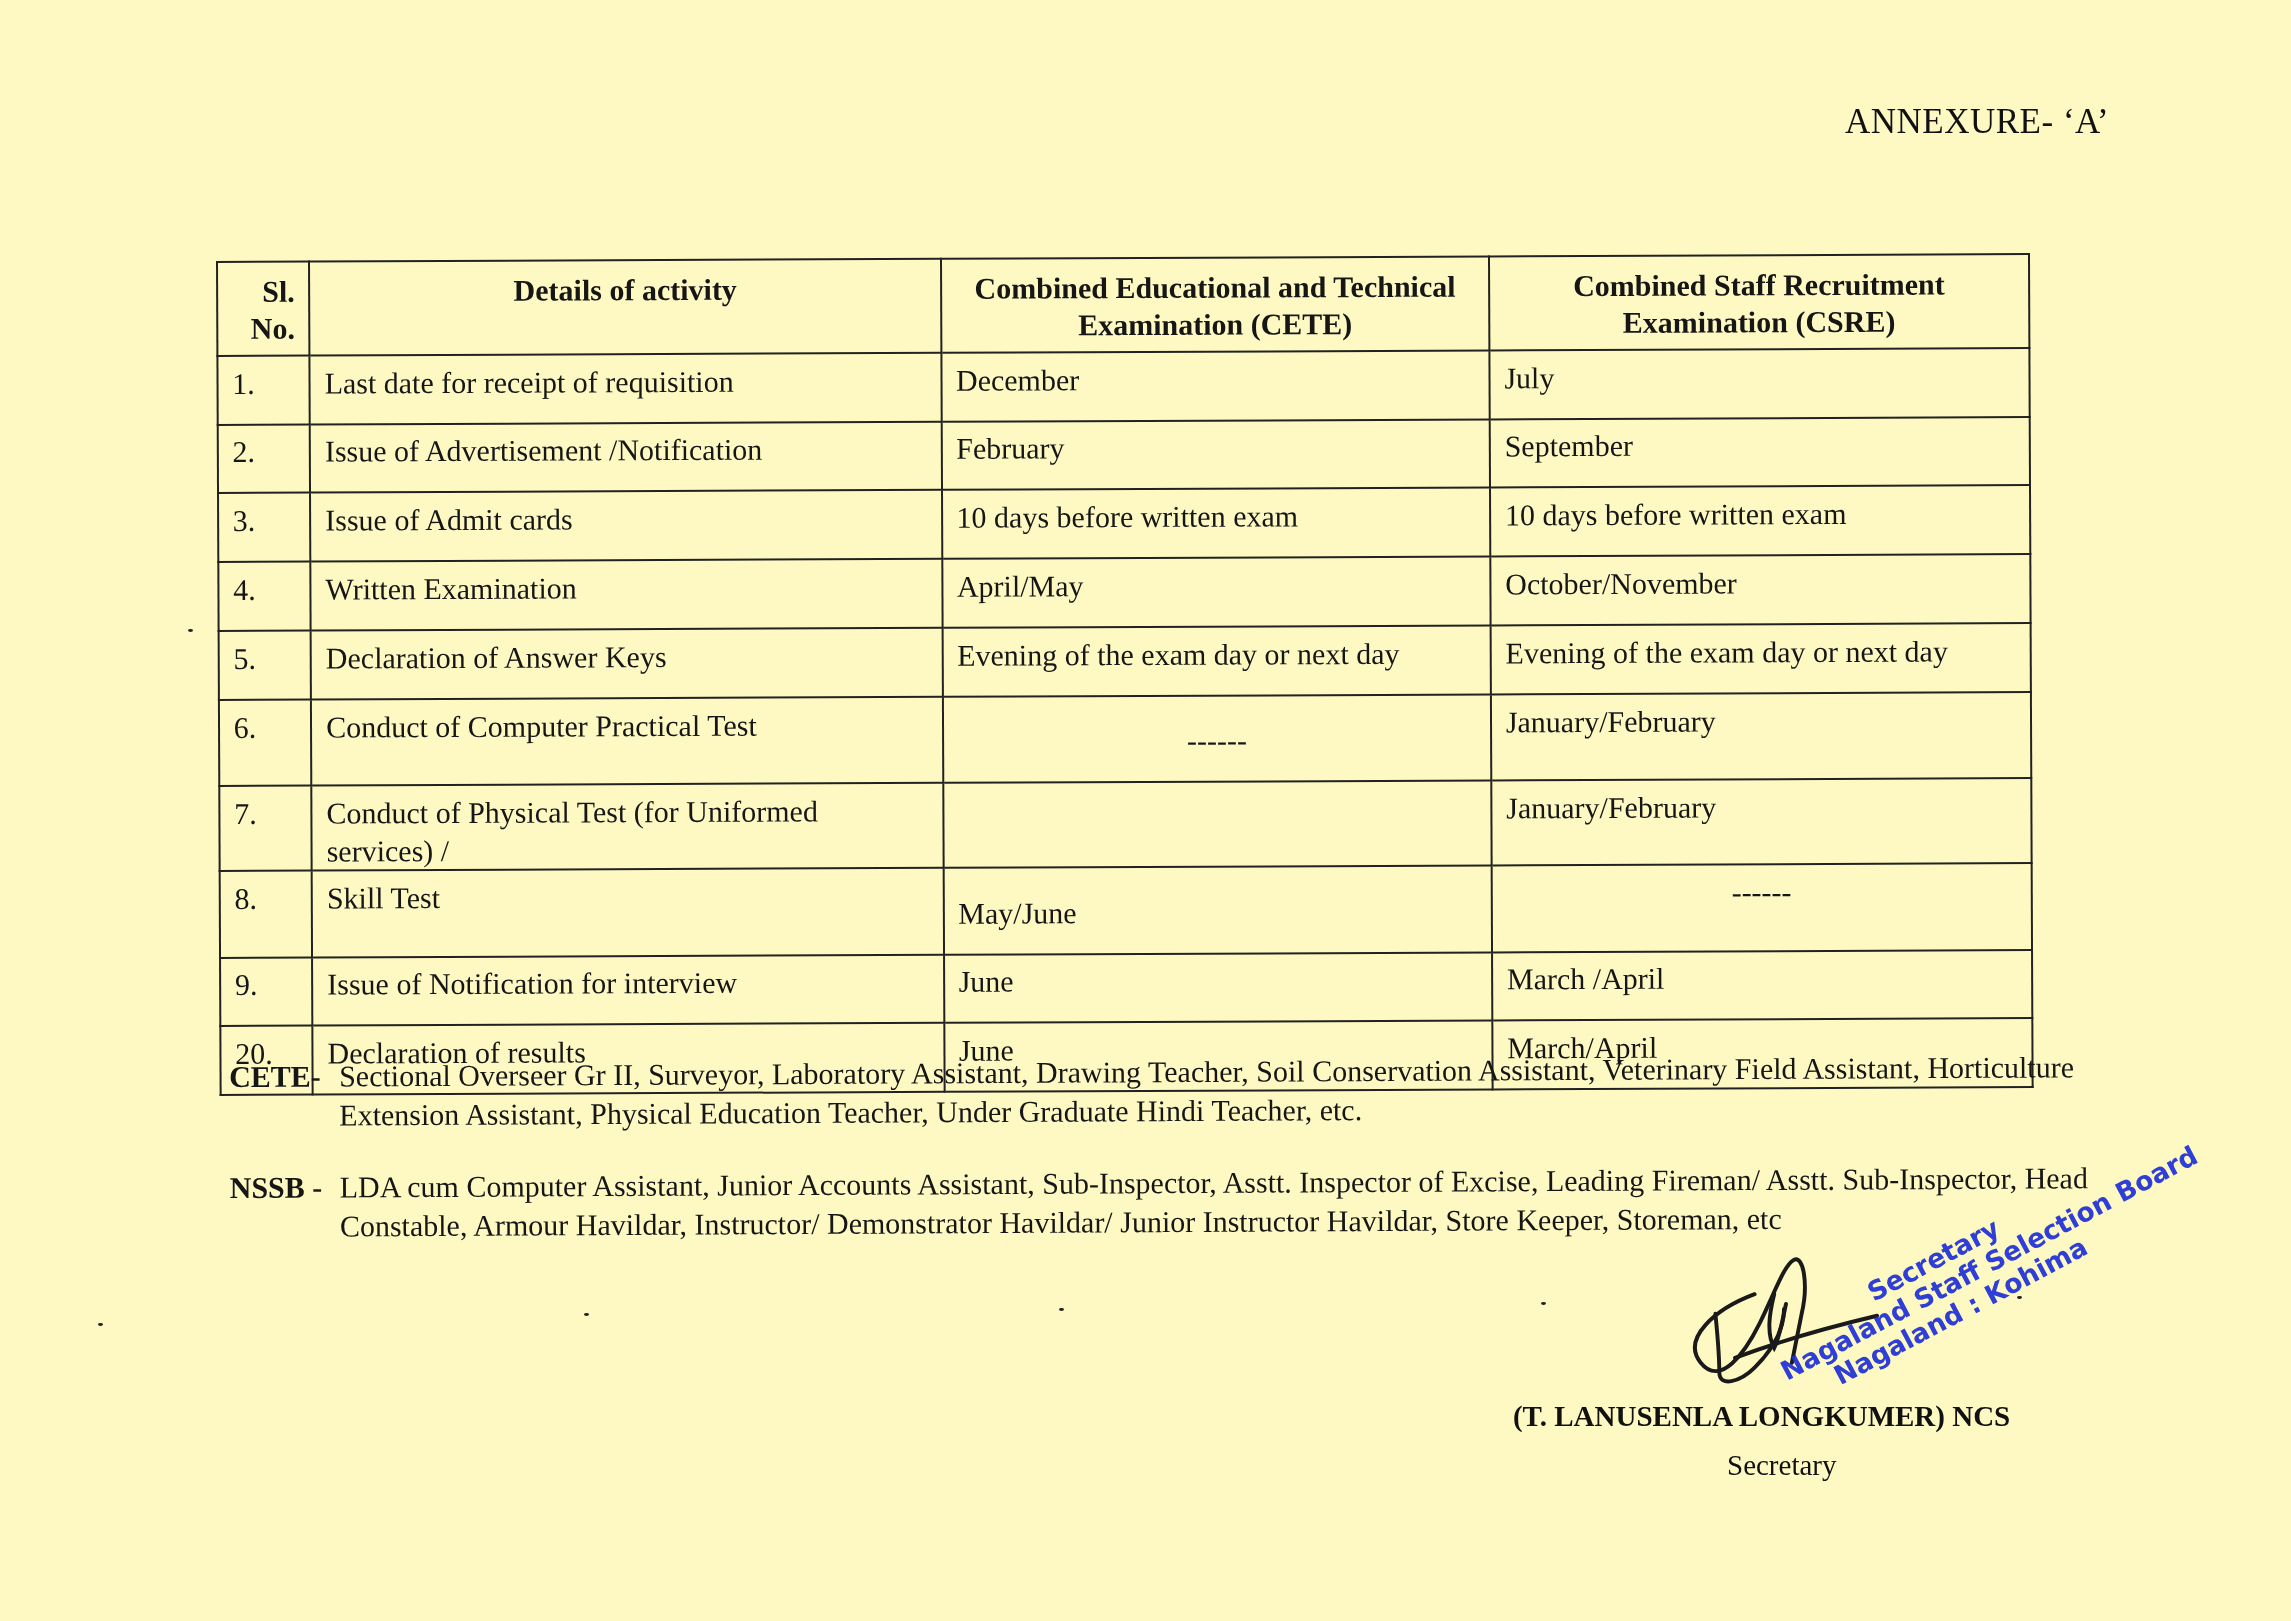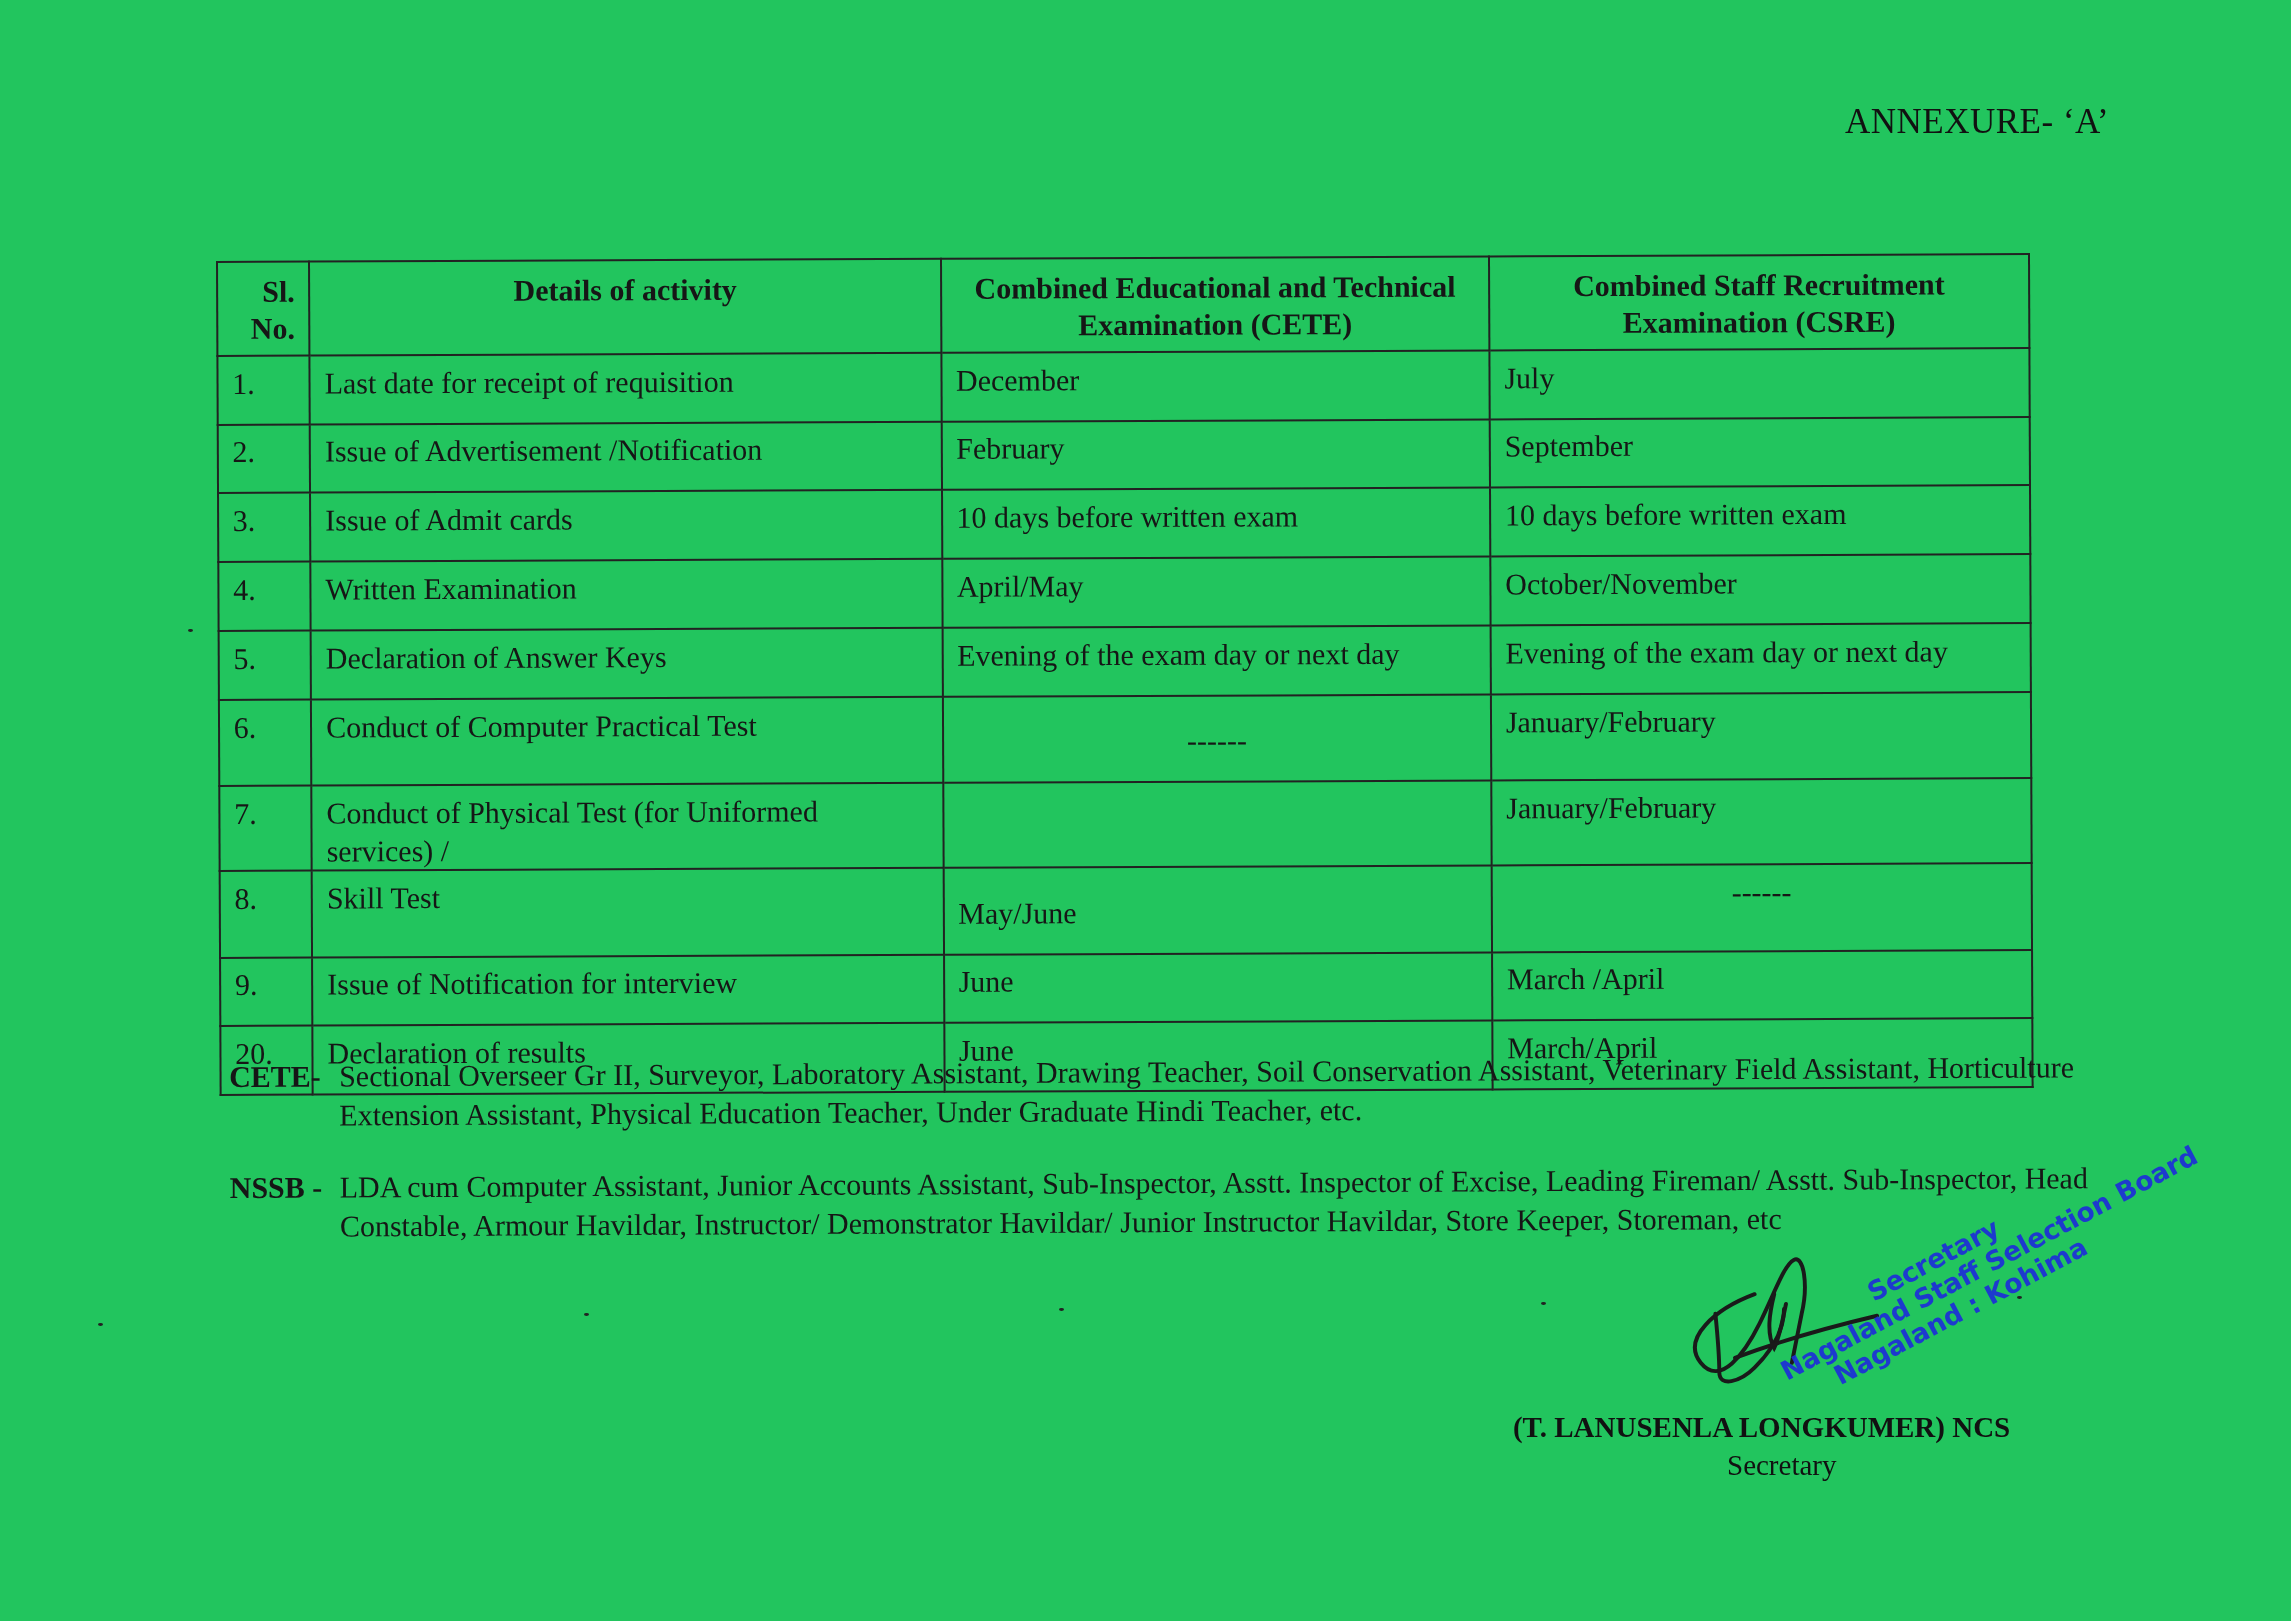--- a/index.html
+++ b/index.html
@@ -11,21 +11,21 @@
       width: 2292px;
       height: 1621px;
       position: relative;
       overflow: hidden;
       font-family: "Liberation Serif", "DejaVu Serif", serif;
       color: #161616;
     }
     .page {
       position: absolute;
       inset: 0;
-      background: #22c55e;
+      background: #fef9c3;
       text-decoration: underline;
     }
     .annexure {
       position: absolute;
       left: 1845px;
       top: 102px;
       font-size: 35px;
       letter-spacing: 0.5px;
       color: #111;
     }
@@ -108,21 +108,21 @@
       height: 314px;
     }
     .signature-svg {
       position: absolute;
       left: 167px;
       top: 0;
     }
     .signatory-name {
       position: absolute;
       left: 3.9px;
-      top: 156px;
+      top: 145px;
       font-size: 29px;
       font-weight: bold;
       white-space: nowrap;
       color: #111;
     }
     .signatory-title {
       position: absolute;
       left: 218px;
       top: 194px;
       font-size: 29px;

